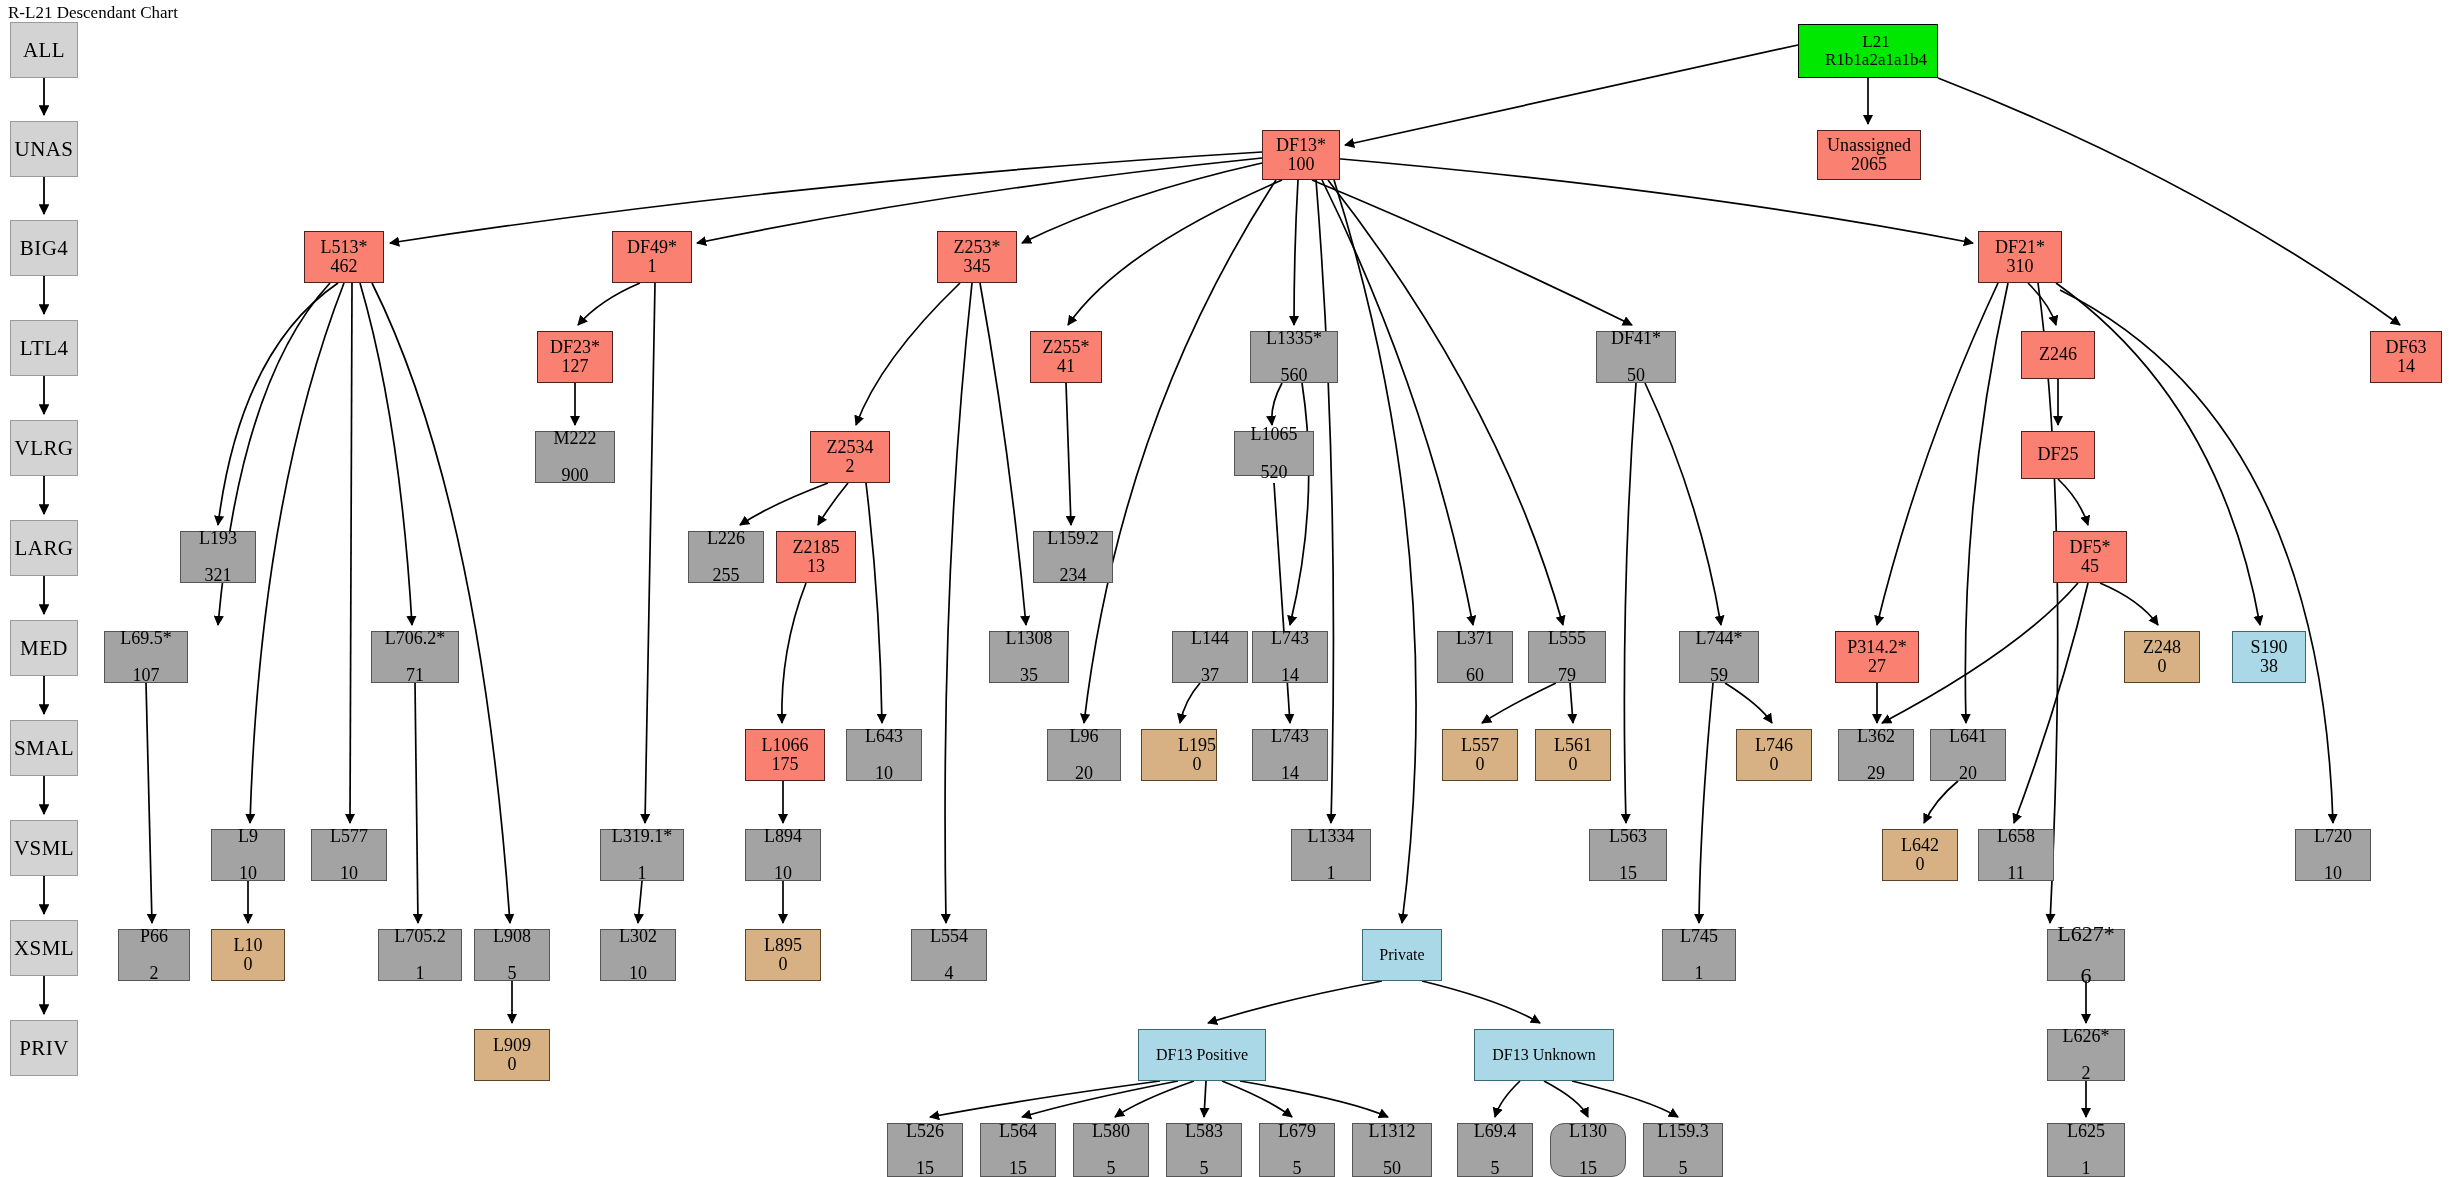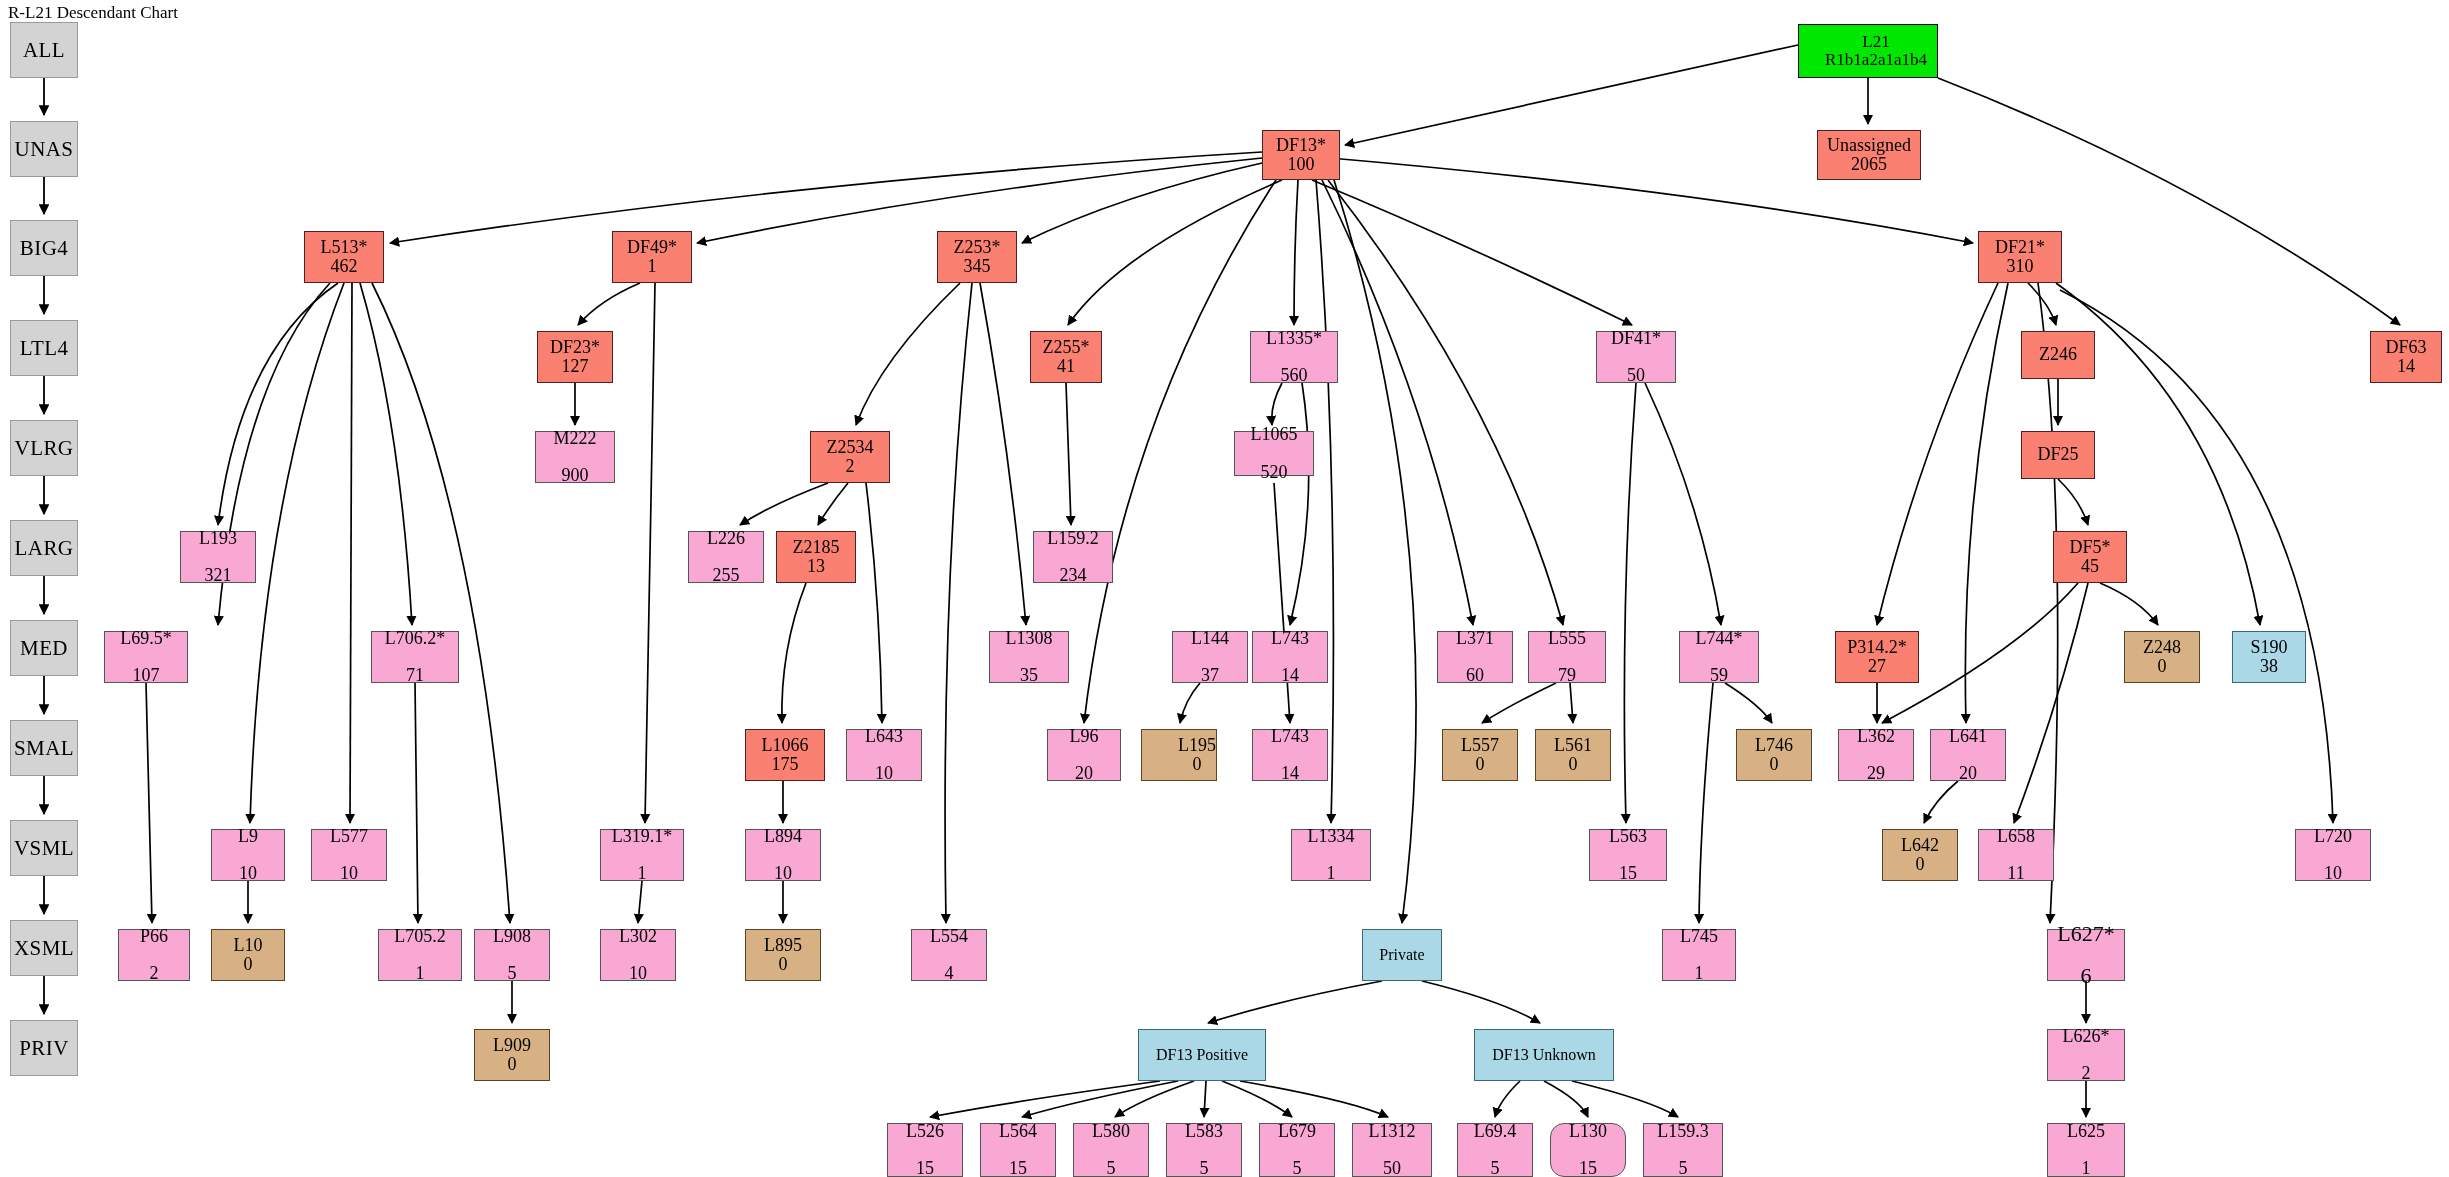--- a/index.html
+++ b/index.html
@@ -48,21 +48,21 @@
     white-space: nowrap;
   }
   .node .nlabel { display: block; }
   .node .ncount { display: block; }
   .rank {
     background: #d3d3d3;
     border: 1px solid #9a9a9a;
     font-size: 21px;
     letter-spacing: 0.4px;
   }
-  .c-grey   { background: #f9a8d4; border-color: #555; gap: 18px; }
+  .c-grey   { background: #a3a3a3; border-color: #555; gap: 18px; }
   .c-red    { background: #fa8072; border-color: #4a2320; }
   .c-green  { background: #00e800; border-color: #000; padding-left: 16px; }
   .c-tan    { background: #d7b183; border-color: #5a4428; }
   .c-blue   { background: #aad8e6; border-color: #3b6877; }
 </style>
 </head>
 <body>
 
 <div id="canvas">
 

